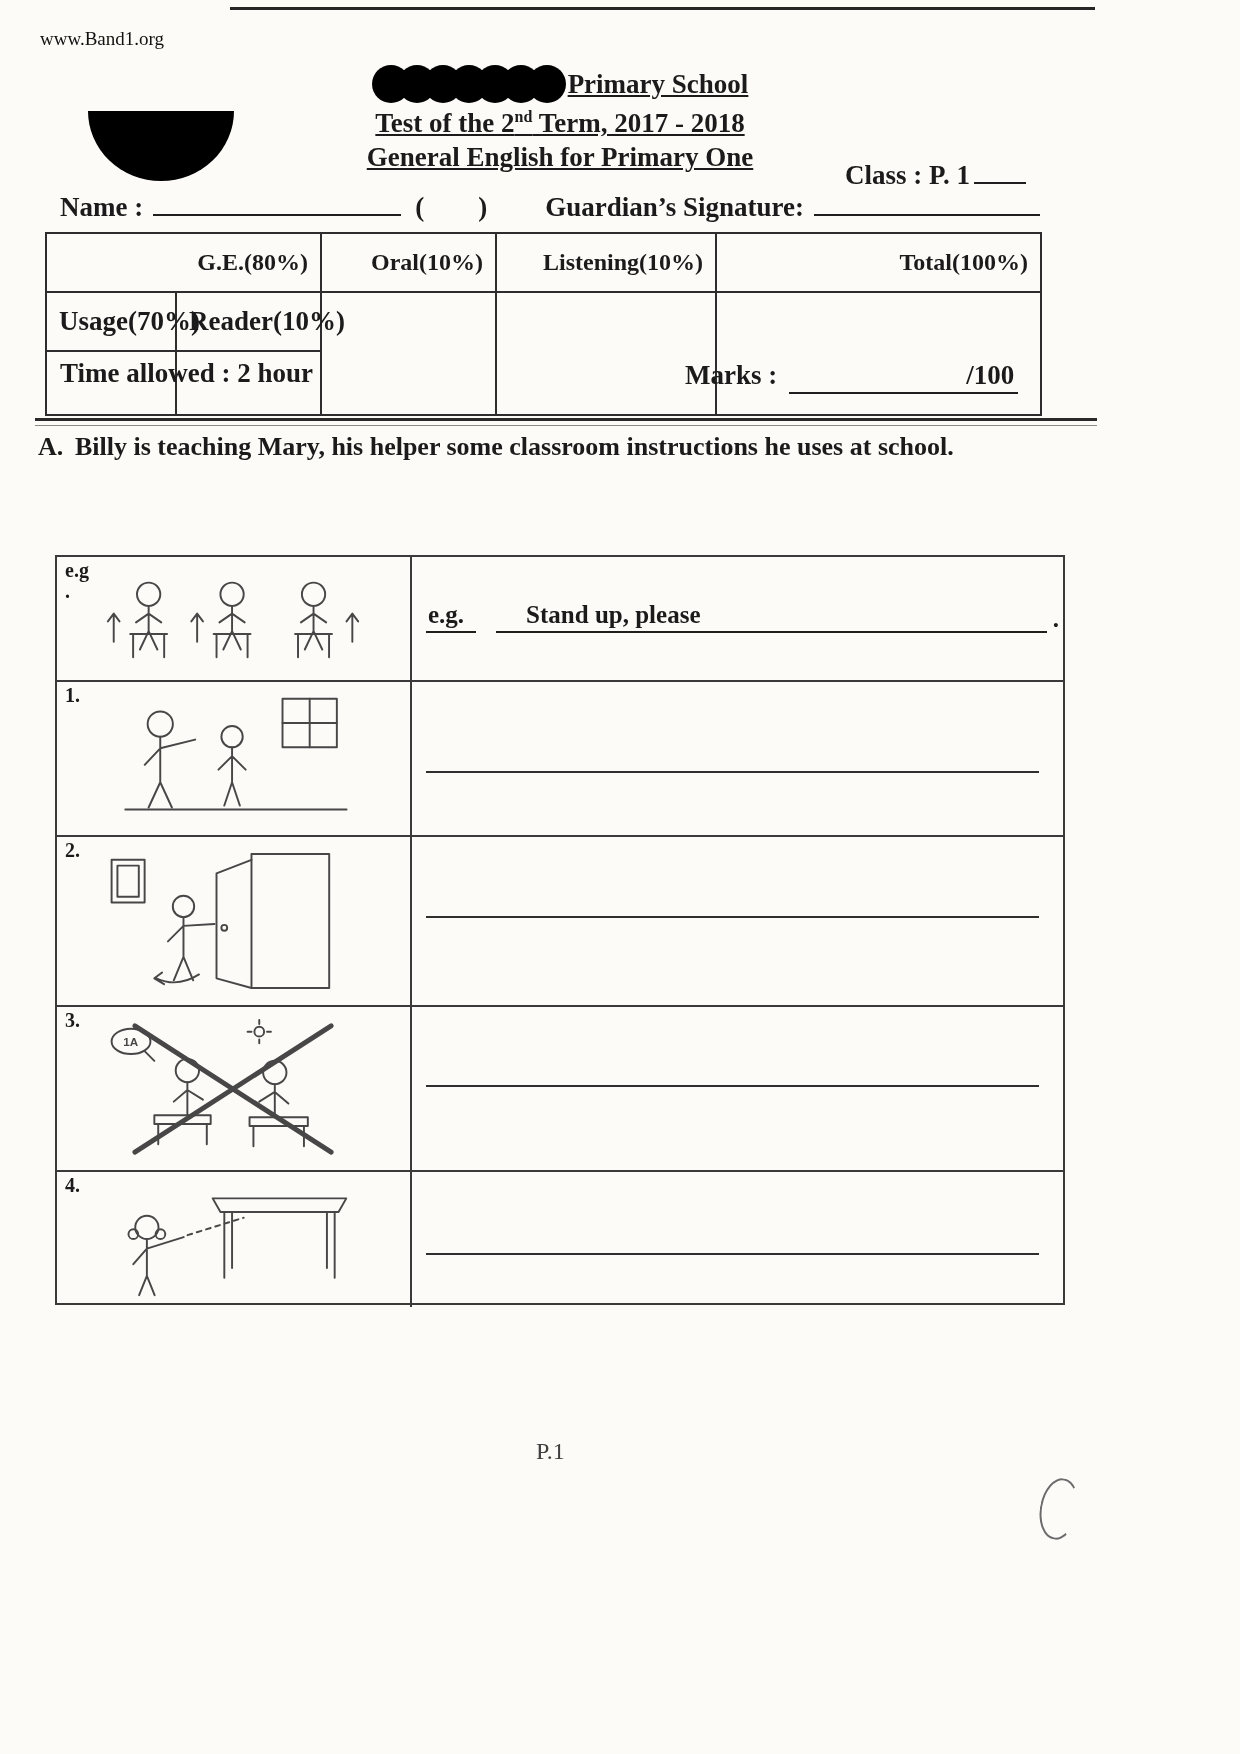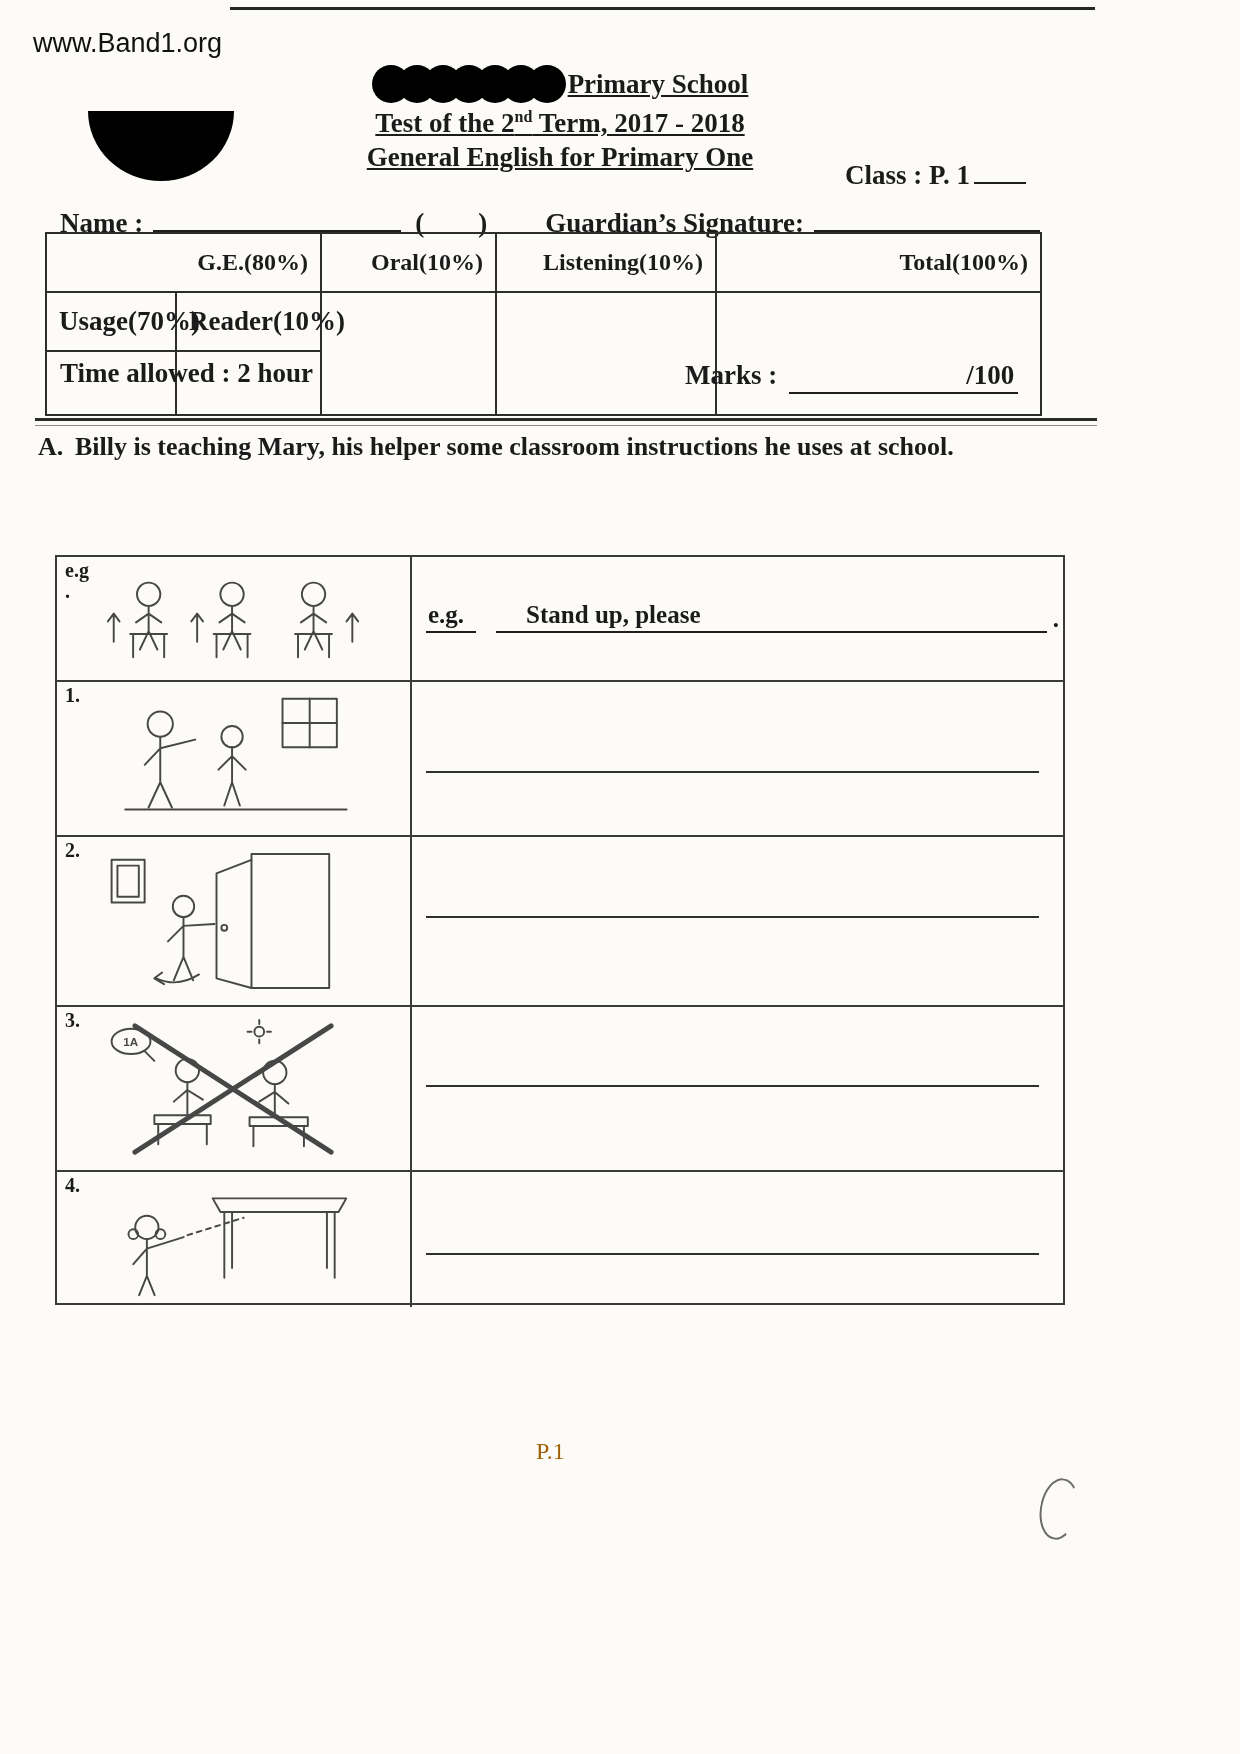--- a/index.html
+++ b/index.html
@@ -9,36 +9,36 @@
     font-family:"Liberation Serif","DejaVu Serif",serif;
     color:#1b1b1b;
   }
   
   .top-scan-line{position:absolute;left:230px;top:7px;width:865px;height:3px;background:#262626;}
   .half-disc{position:absolute;left:88px;top:111px;width:146px;height:70px;background:#000;
     border-radius:0 0 73px 73px / 0 0 70px 70px;}
   .corner-mark{position:absolute;left:1040px;top:1478px;width:34px;height:58px;
     border:2.5px solid #6b6b6b;border-radius:50%;border-right-color:transparent;transform:rotate(10deg);}
   
-  .watermark{position:absolute;left:33px;top:28px;font-family:Liberation Sans, sans-serif;
-    font-size:27px;color:#111;}
+  .watermark{position:absolute;left:40px;top:28px;font-family:Liberation Serif, serif;
+    font-size:19px;color:#111;}
   
   .header{position:absolute;left:250px;top:62px;width:620px;text-align:center;font-weight:bold;font-size:27px;text-decoration:underline;}
   .h-line1{display:flex;justify-content:center;align-items:center;height:44px;}
   .blob{display:flex;align-items:center;margin-right:2px;}
   .blob i{display:block;width:38px;height:38px;border-radius:50%;background:#000;margin-left:-12px;}
   .blob i:first-child{margin-left:0;}
   .h-line2{margin-top:2px;}
   .h-line2 sup{font-size:16px;}
   .h-line3{margin-top:3px;}
   .class-field{position:absolute;left:845px;top:160px;font-weight:bold;font-size:27px;display:flex;align-items:baseline;}
   
   .blank{display:inline-block;border-bottom:2.5px solid #1f1f1f;height:6px;}
   
-  .name-row{position:absolute;left:60px;top:208px;width:980px;display:flex;align-items:baseline;
+  .name-row{position:absolute;left:60px;top:192px;width:980px;display:flex;align-items:baseline;
     font-weight:bold;font-size:27px;}
   .name-row .paren{white-space:pre;margin-left:14px;}
   .name-row .guardian{margin-left:58px;}
   .name-row .grow{flex:1;margin-left:10px;}
   .name-row .nameblank{width:248px;margin-left:10px;}
   
   .score-table{position:absolute;left:45px;top:232px;border-collapse:collapse;table-layout:fixed;width:995px;}
   .score-table td{border:2px solid #2d2d2d;text-align:right;font-weight:bold;font-size:24px;padding:12px;}
   .score-table tr.r1 td{height:33px;}
   .score-table tr.r2 td{height:33px;}
@@ -69,21 +69,21 @@
   .answer-line{position:absolute;left:14px;right:24px;border-bottom:2px solid #2f2f2f;}
   .al-58{top:58%;} .al-47{top:47%;} .al-48{top:48%;} .al-60{top:60%;}
   .eg-answer{position:absolute;left:14px;right:4px;top:44px;display:flex;align-items:flex-end;
     font-weight:bold;font-size:25px;}
   .eg-prefix{border-bottom:2.5px solid #1f1f1f;padding:0 12px 2px 2px;}
   .eg-line{flex:1;border-bottom:2.5px solid #1f1f1f;margin-left:20px;padding:0 0 2px 30px;}
   .eg-period{margin-left:6px;}
   svg.illu{display:block;}
   svg.illu text{font-family:"Liberation Sans",sans-serif;font-size:12px;fill:#474747;stroke:none;font-weight:bold;}
   
-  .footer-page{position:absolute;left:536px;top:1438px;font-size:24px;color:#a16207;}
+  .footer-page{position:absolute;left:536px;top:1438px;font-size:24px;color:#404040;}
 </style>
 </head>
 <body>
 
 <div class="page">
 
   <div class="top-scan-line"></div>
   <div class="watermark">www.Band1.org</div>
 
   <div class="header">

